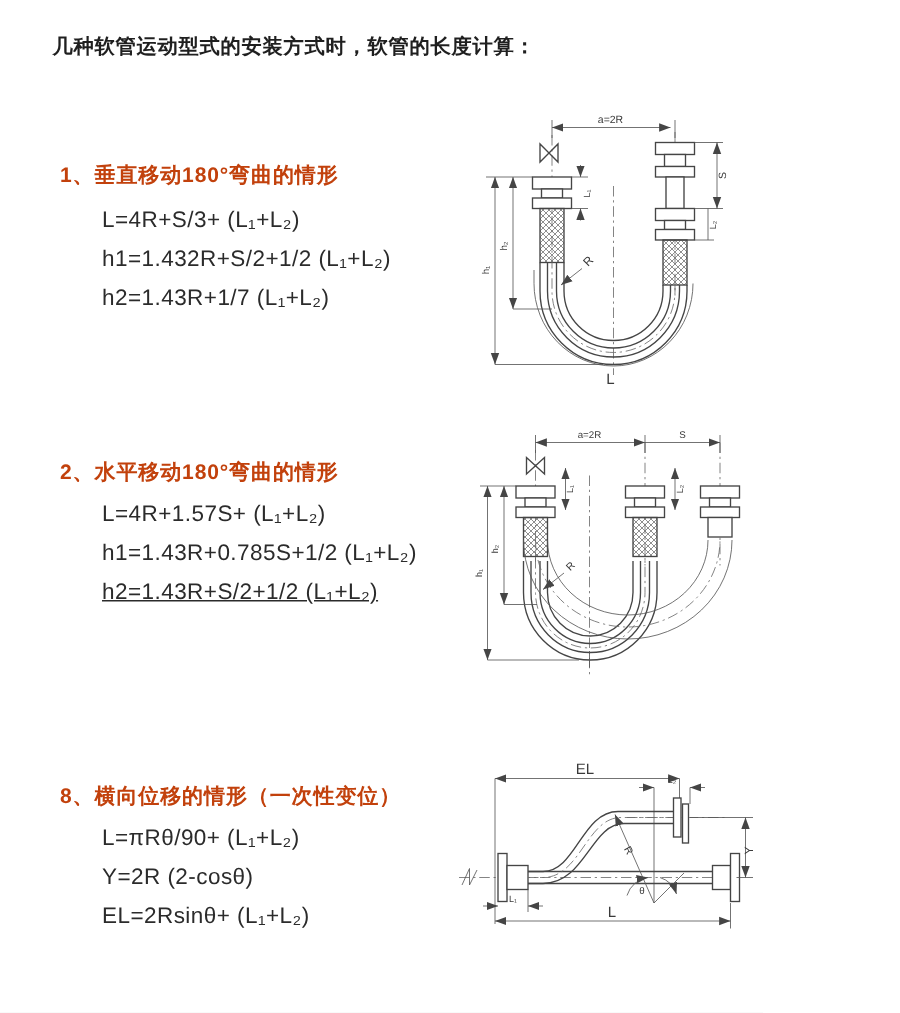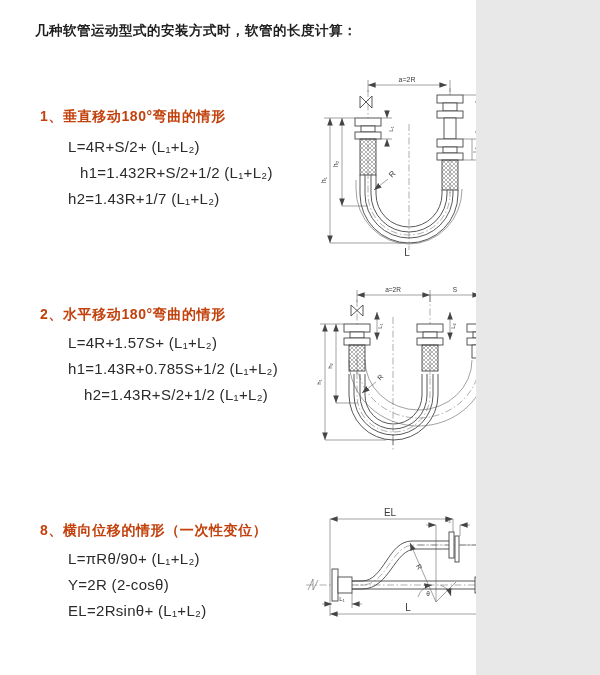--- a/index.html
+++ b/index.html
@@ -1,17 +1,17 @@
 <!DOCTYPE html>
 <html><head>
 <meta charset="utf-8">
 <style>
   html,body{margin:0;padding:0;}
   body{background:#e8e8e8;font-family:"Liberation Sans","DejaVu Sans",sans-serif;}
-  .page{position:relative;width:476px;height:675px;background:#ffffff;overflow:hidden;
+  .page{position:relative;width:600px;height:675px;background:#ffffff;overflow:hidden;
         color:#262626;}
   .abs{position:absolute;white-space:nowrap;}
   .doc-title{left:35px;top:22px;font-size:13.5px;font-weight:600;letter-spacing:0.5px;color:#1f1f1f;}
   .sec-heading{font-size:14px;font-weight:600;letter-spacing:0.6px;color:#c2410c;}
   .formula{font-size:15px;font-weight:500;letter-spacing:0.3px;color:#2b2b2b;}
   svg{position:absolute;overflow:visible;}
   svg text{font-family:"Liberation Sans","DejaVu Sans",sans-serif;fill:#3a3a3a;}
   .ln{stroke:#454545;stroke-width:0.9;fill:none;}
   .thin{stroke:#555555;stroke-width:0.55;fill:none;}
   .cl{stroke:#6a6a6a;stroke-width:0.55;fill:none;stroke-dasharray:7 2.5 1.5 2.5;}
@@ -19,28 +19,28 @@
   .hose{fill:url(#hp1);stroke:#454545;stroke-width:0.9;}
 </style>
 </head>
 <body>
 
 <div class="page">
 
   <div class="abs doc-title">几种软管运动型式的安装方式时，软管的长度计算：</div>
 
   <div class="abs sec-heading" style="left:40px;top:108px;">1、垂直移动180°弯曲的情形</div>
-  <div class="abs formula" style="left:68px;top:138px;">L=4R+S/2+ (L₁+L₂)</div>
-  <div class="abs formula" style="left:68px;top:164px;margin-left:12px;">h1=1.432R+S/2+1/2 (L₁+L₂)</div>
+  <div class="abs formula" style="left:68px;top:138px;">L=4R+S/3+ (L₁+L₂)</div>
+  <div class="abs formula" style="left:68px;top:164px;">h1=1.432R+S/2+1/2 (L₁+L₂)</div>
   <div class="abs formula" style="left:68px;top:190px;">h2=1.43R+1/7 (L₁+L₂)</div>
 
   <div class="abs sec-heading" style="left:40px;top:306px;">2、水平移动180°弯曲的情形</div>
   <div class="abs formula" style="left:68px;top:334px;">L=4R+1.57S+ (L₁+L₂)</div>
   <div class="abs formula" style="left:68px;top:360px;">h1=1.43R+0.785S+1/2 (L₁+L₂)</div>
-  <div class="abs formula" style="left:84px;top:386px;">h2=1.43R+S/2+1/2 (L₁+L₂)</div>
+  <div class="abs formula" style="left:68px;top:386px;text-decoration:underline;">h2=1.43R+S/2+1/2 (L₁+L₂)</div>
 
   <div class="abs sec-heading" style="left:40px;top:522px;">8、横向位移的情形（一次性变位）</div>
   <div class="abs formula" style="left:68px;top:550px;">L=πRθ/90+ (L₁+L₂)</div>
   <div class="abs formula" style="left:68px;top:576px;">Y=2R (2-cosθ)</div>
   <div class="abs formula" style="left:68px;top:602px;">EL=2Rsinθ+ (L₁+L₂)</div>
 
   <svg style="left:310px;top:72px;" width="282" height="196" viewBox="0 0 282 196">
     <defs>
       <pattern id="hp1" width="4" height="4" patternUnits="userSpaceOnUse">
         <path d="M0,0 L4,4 M4,0 L0,4" stroke="#6a6a6a" stroke-width="0.5"></path>

